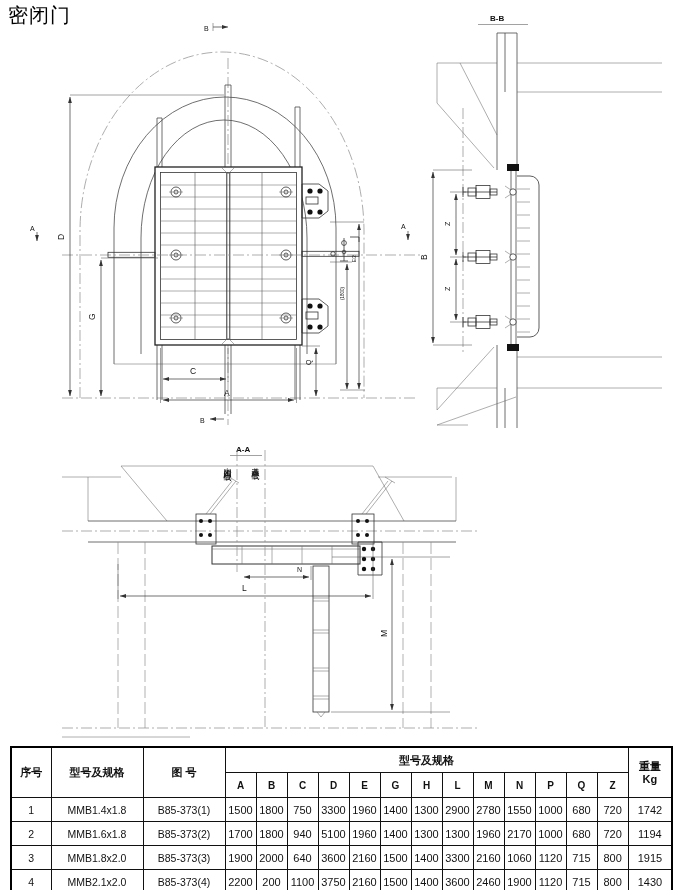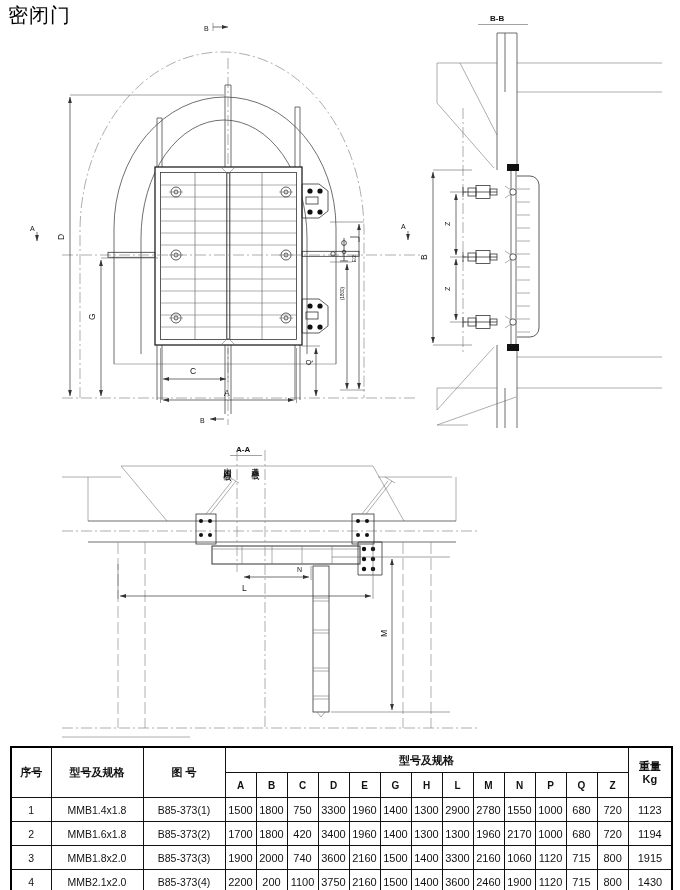--- a/index.html
+++ b/index.html
@@ -302,48 +302,48 @@
         <td class="num">3300</td>
         <td class="num">1960</td>
         <td class="num">1400</td>
         <td class="num">1300</td>
         <td class="num">2900</td>
         <td class="num">2780</td>
         <td class="num">1550</td>
         <td class="num">1000</td>
         <td class="num">680</td>
         <td class="num">720</td>
-        <td class="num">1123</td>
+        <td class="num">1742</td>
       </tr>
       <tr>
         <td class="txt">2</td>
         <td class="txt">MMB1.6x1.8</td>
         <td class="txt">B85-373(2)</td>
         <td class="num">1700</td>
         <td class="num">1800</td>
-        <td class="num">420</td>
-        <td class="num">3400</td>
+        <td class="num">940</td>
+        <td class="num">5100</td>
         <td class="num">1960</td>
         <td class="num">1400</td>
         <td class="num">1300</td>
         <td class="num">1300</td>
         <td class="num">1960</td>
         <td class="num">2170</td>
         <td class="num">1000</td>
         <td class="num">680</td>
         <td class="num">720</td>
         <td class="num">1194</td>
       </tr>
       <tr>
         <td class="txt">3</td>
         <td class="txt">MMB1.8x2.0</td>
         <td class="txt">B85-373(3)</td>
         <td class="num">1900</td>
         <td class="num">2000</td>
-        <td class="num">740</td>
+        <td class="num">640</td>
         <td class="num">3600</td>
         <td class="num">2160</td>
         <td class="num">1500</td>
         <td class="num">1400</td>
         <td class="num">3300</td>
         <td class="num">2160</td>
         <td class="num">1060</td>
         <td class="num">1120</td>
         <td class="num">715</td>
         <td class="num">800</td>

